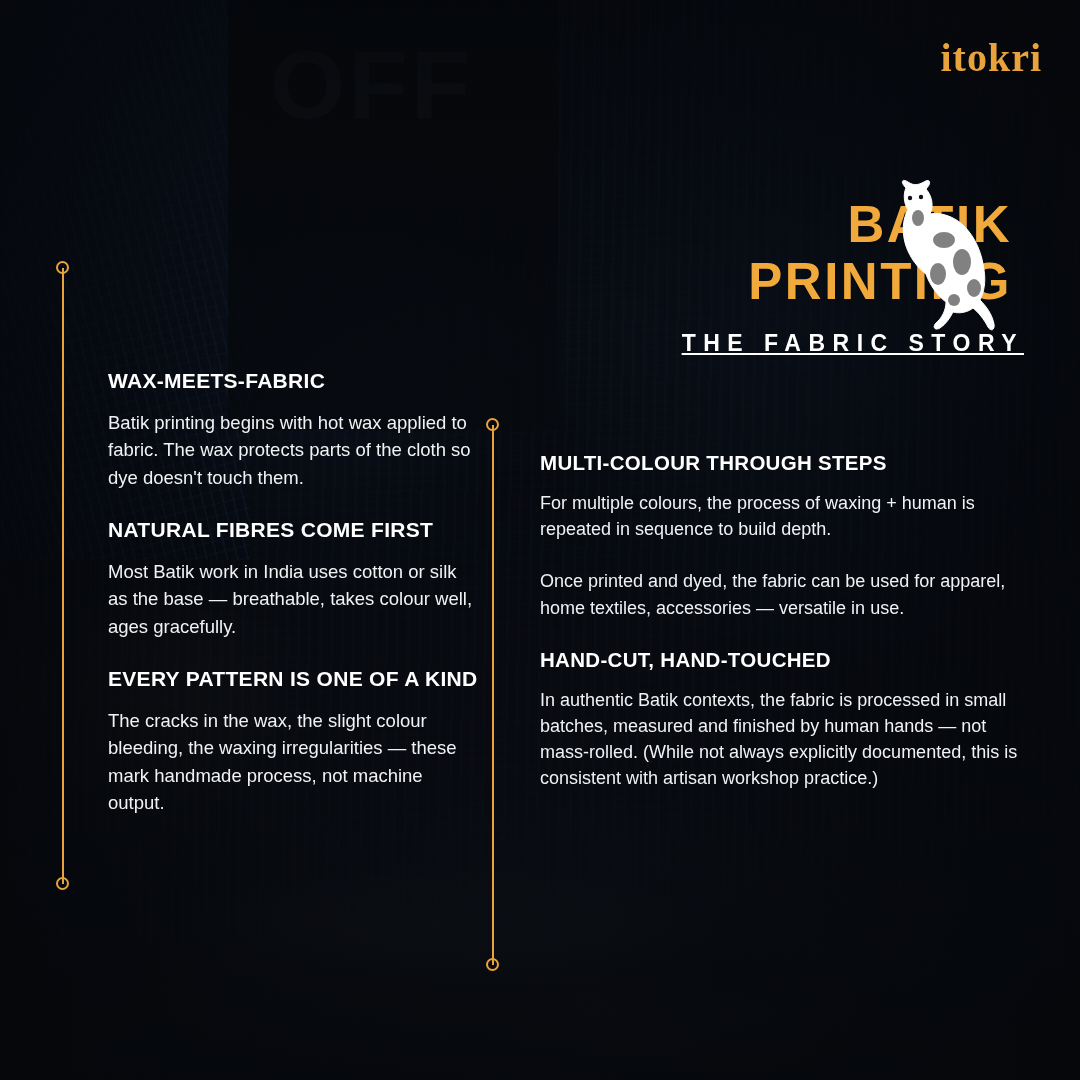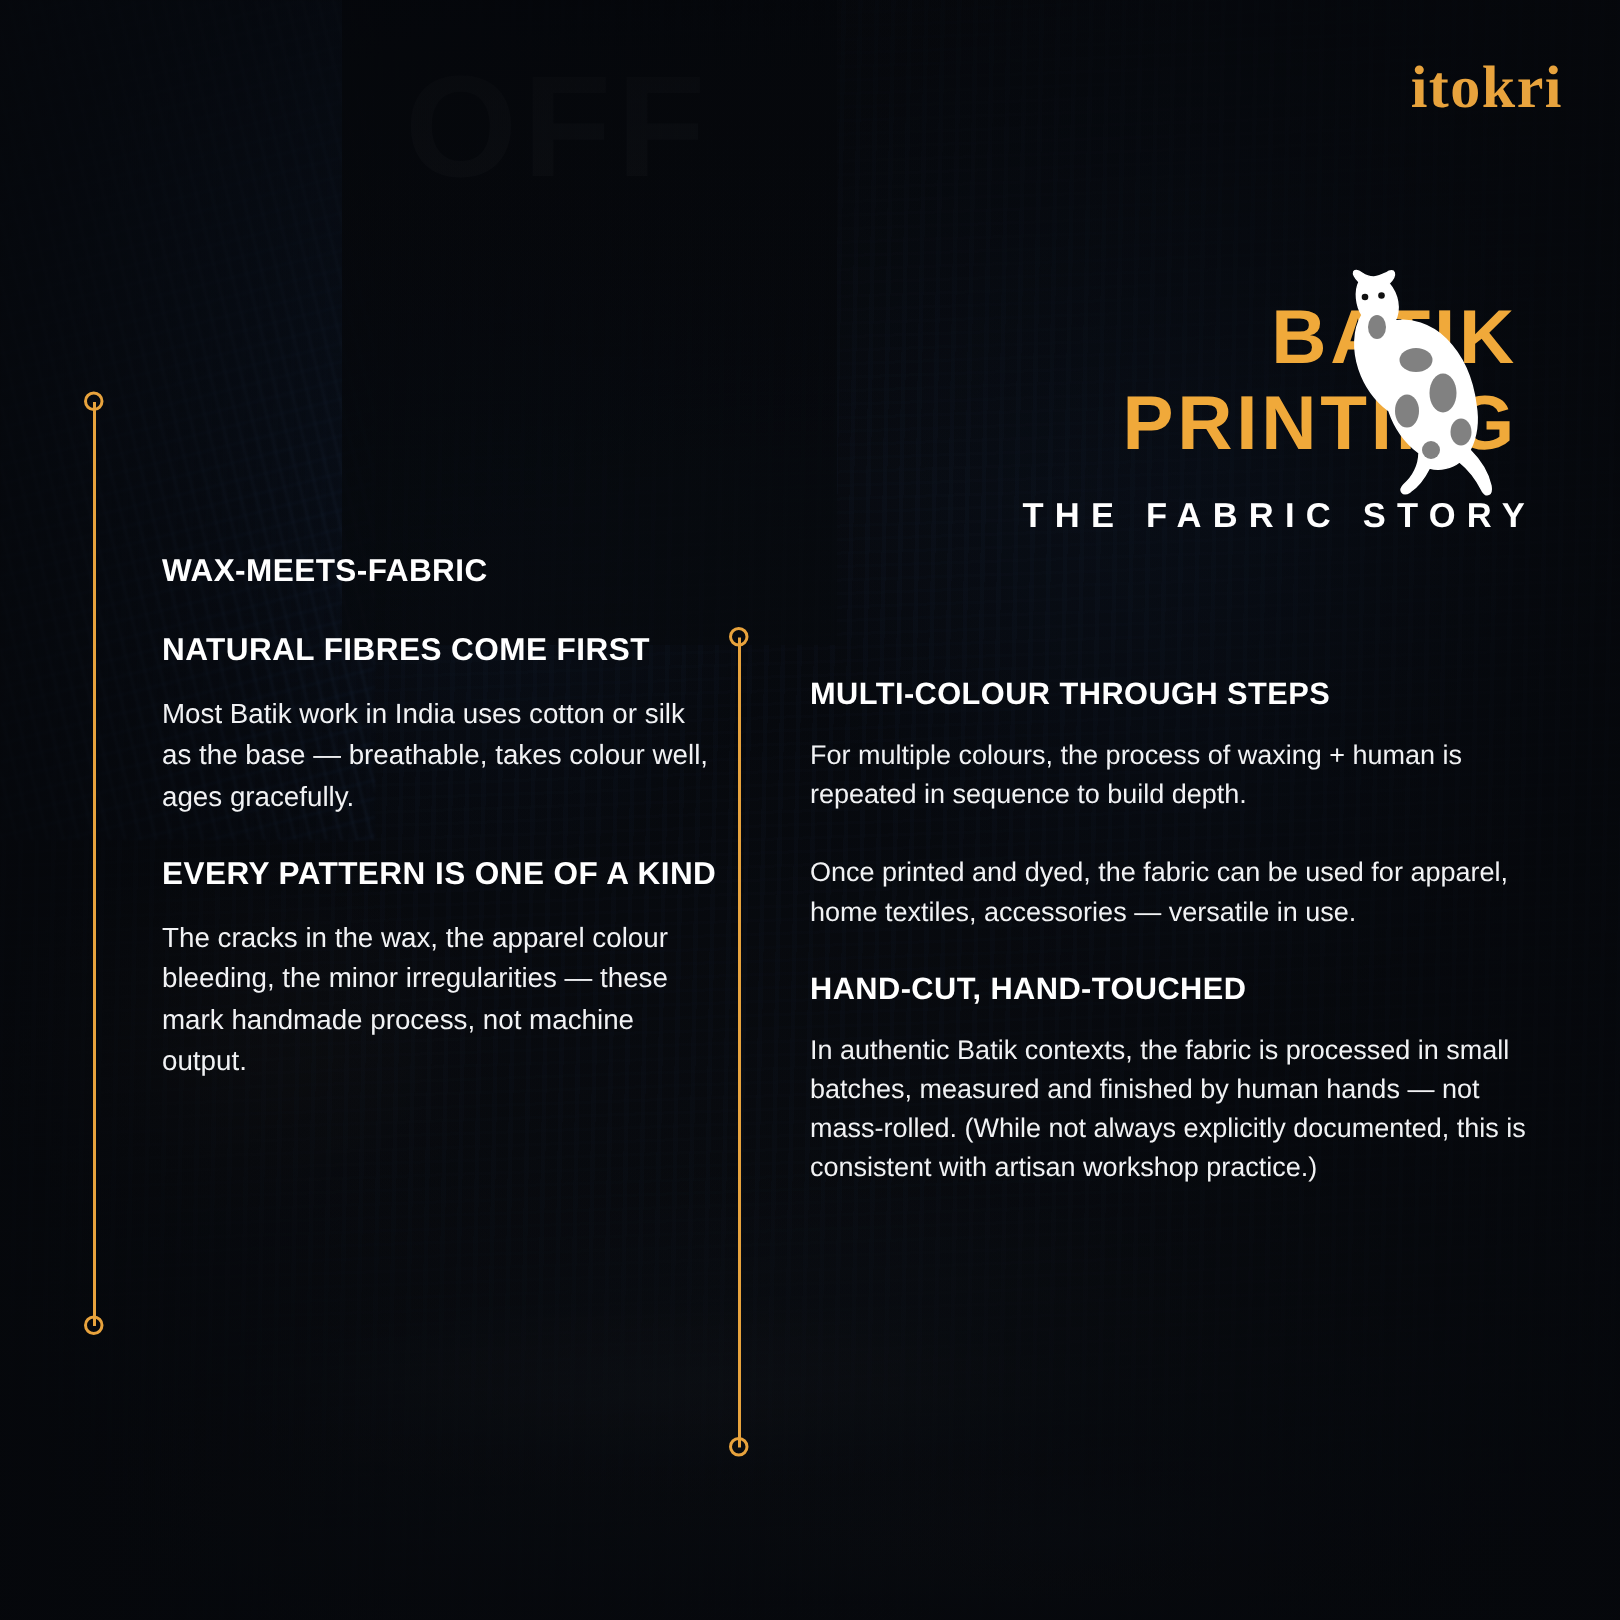--- a/index.html
+++ b/index.html
@@ -116,20 +116,21 @@
     padding-right: 28px;
   }
   .head .sub {
     margin-top: 20px;
     font-size: 23px;
     font-weight: 700;
     letter-spacing: 7.5px;
     color: #ffffff;
     text-transform: uppercase;
     padding-right: 16px;
+    text-decoration: underline;
   }
 
   
   .cow {
     position: absolute;
     right: 62px; top: 178px;
     width: 130px; height: 160px;
   }
 
   
@@ -226,28 +227,29 @@
   <div class="dot dot-l1"></div>
   <div class="dot dot-l2"></div>
 
   <div class="rail rail-right"></div>
   <div class="dot dot-r1"></div>
   <div class="dot dot-r2"></div>
 
   <div class="col col-left">
     <div class="item">
       <h2>WAX-MEETS-FABRIC</h2>
+      <p>Batik printing begins with hot wax applied to fabric. The wax protects parts of the cloth so dye doesn't touch them.</p>
     </div>
     <div class="item">
       <h2>NATURAL FIBRES COME FIRST</h2>
       <p>Most Batik work in India uses cotton or silk as the base — breathable, takes colour well, ages gracefully.</p>
     </div>
     <div class="item">
       <h2>EVERY PATTERN IS ONE OF A KIND</h2>
-      <p>The cracks in the wax, the apparel colour bleeding, the minor irregularities — these mark handmade process, not machine output.</p>
+      <p>The cracks in the wax, the slight colour bleeding, the waxing irregularities — these mark handmade process, not machine output.</p>
     </div>
   </div>
 
   <div class="col col-right">
     <div class="item">
       <h2>MULTI-COLOUR THROUGH STEPS</h2>
       <p>For multiple colours, the process of waxing + human is repeated in sequence to build depth.</p>
     </div>
     <div class="item">
       <p>Once printed and dyed, the fabric can be used for apparel, home textiles, accessories — versatile in use.</p>

